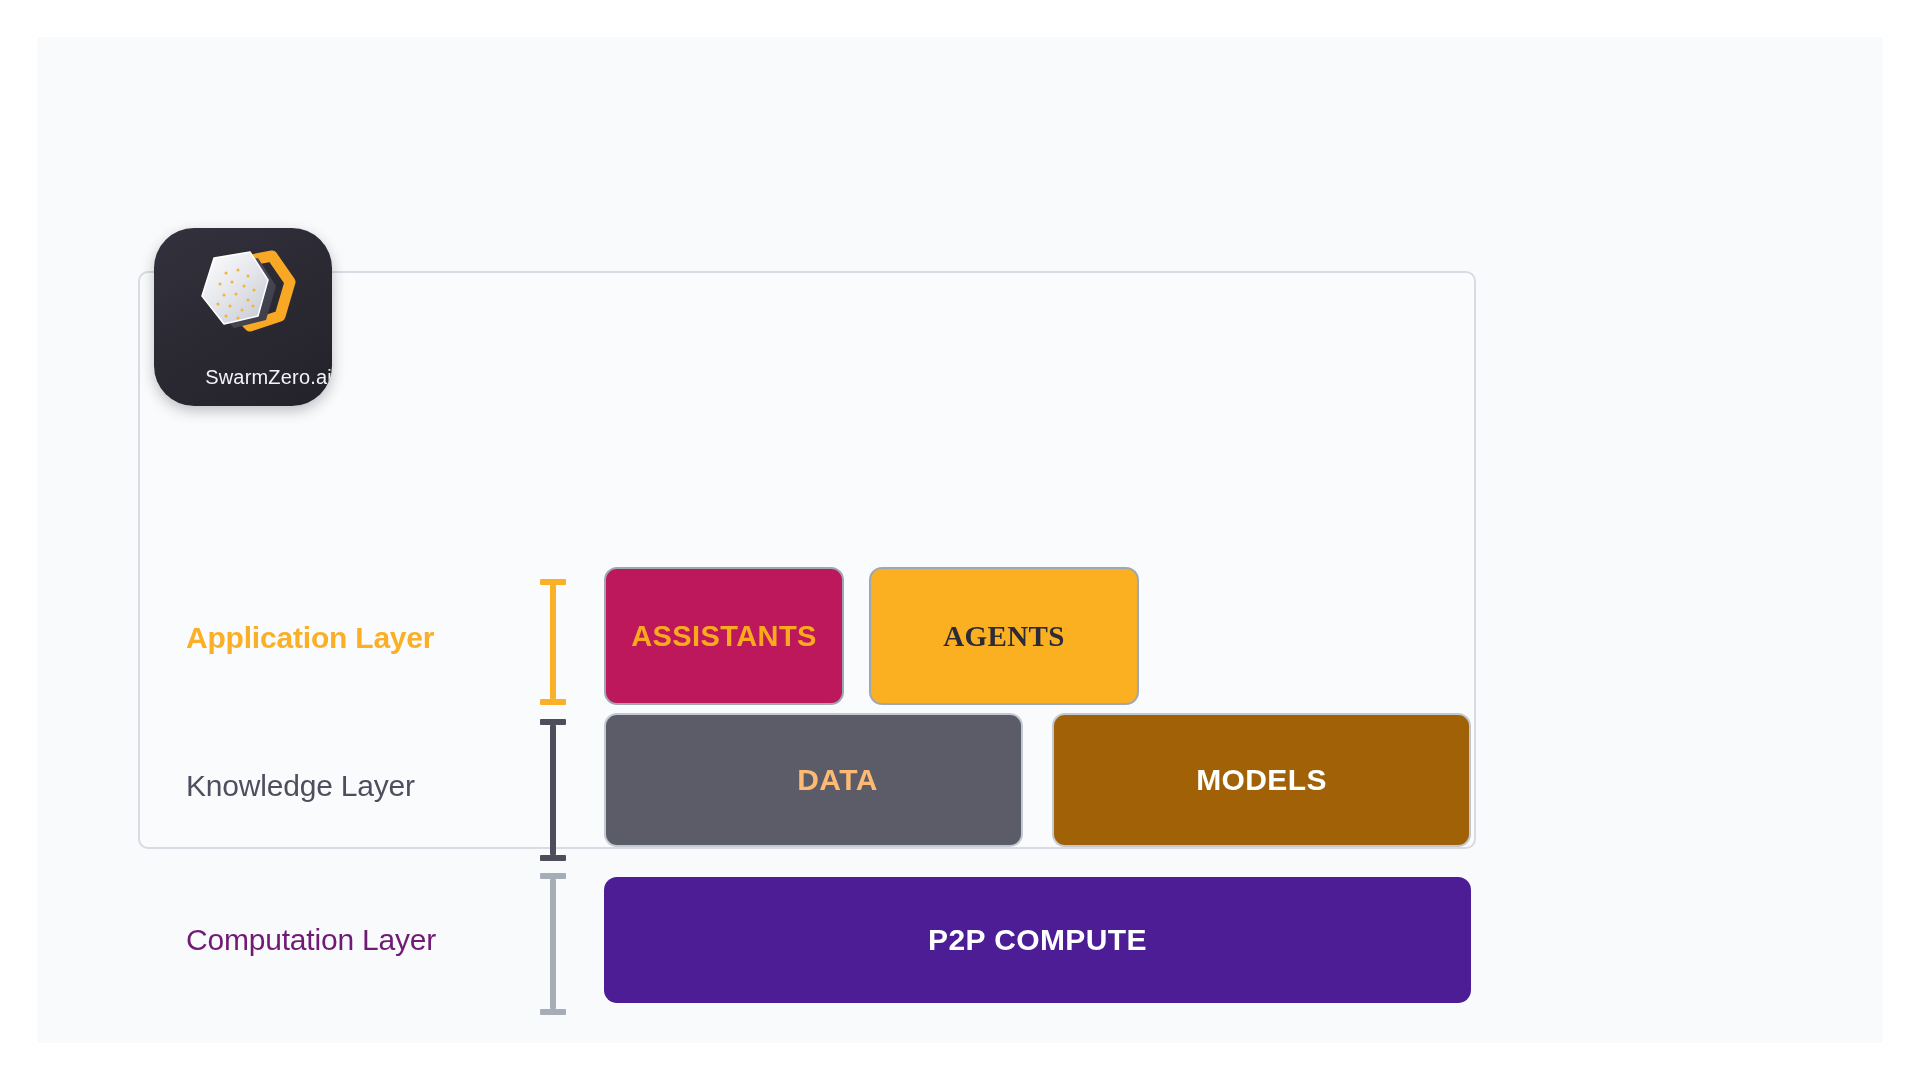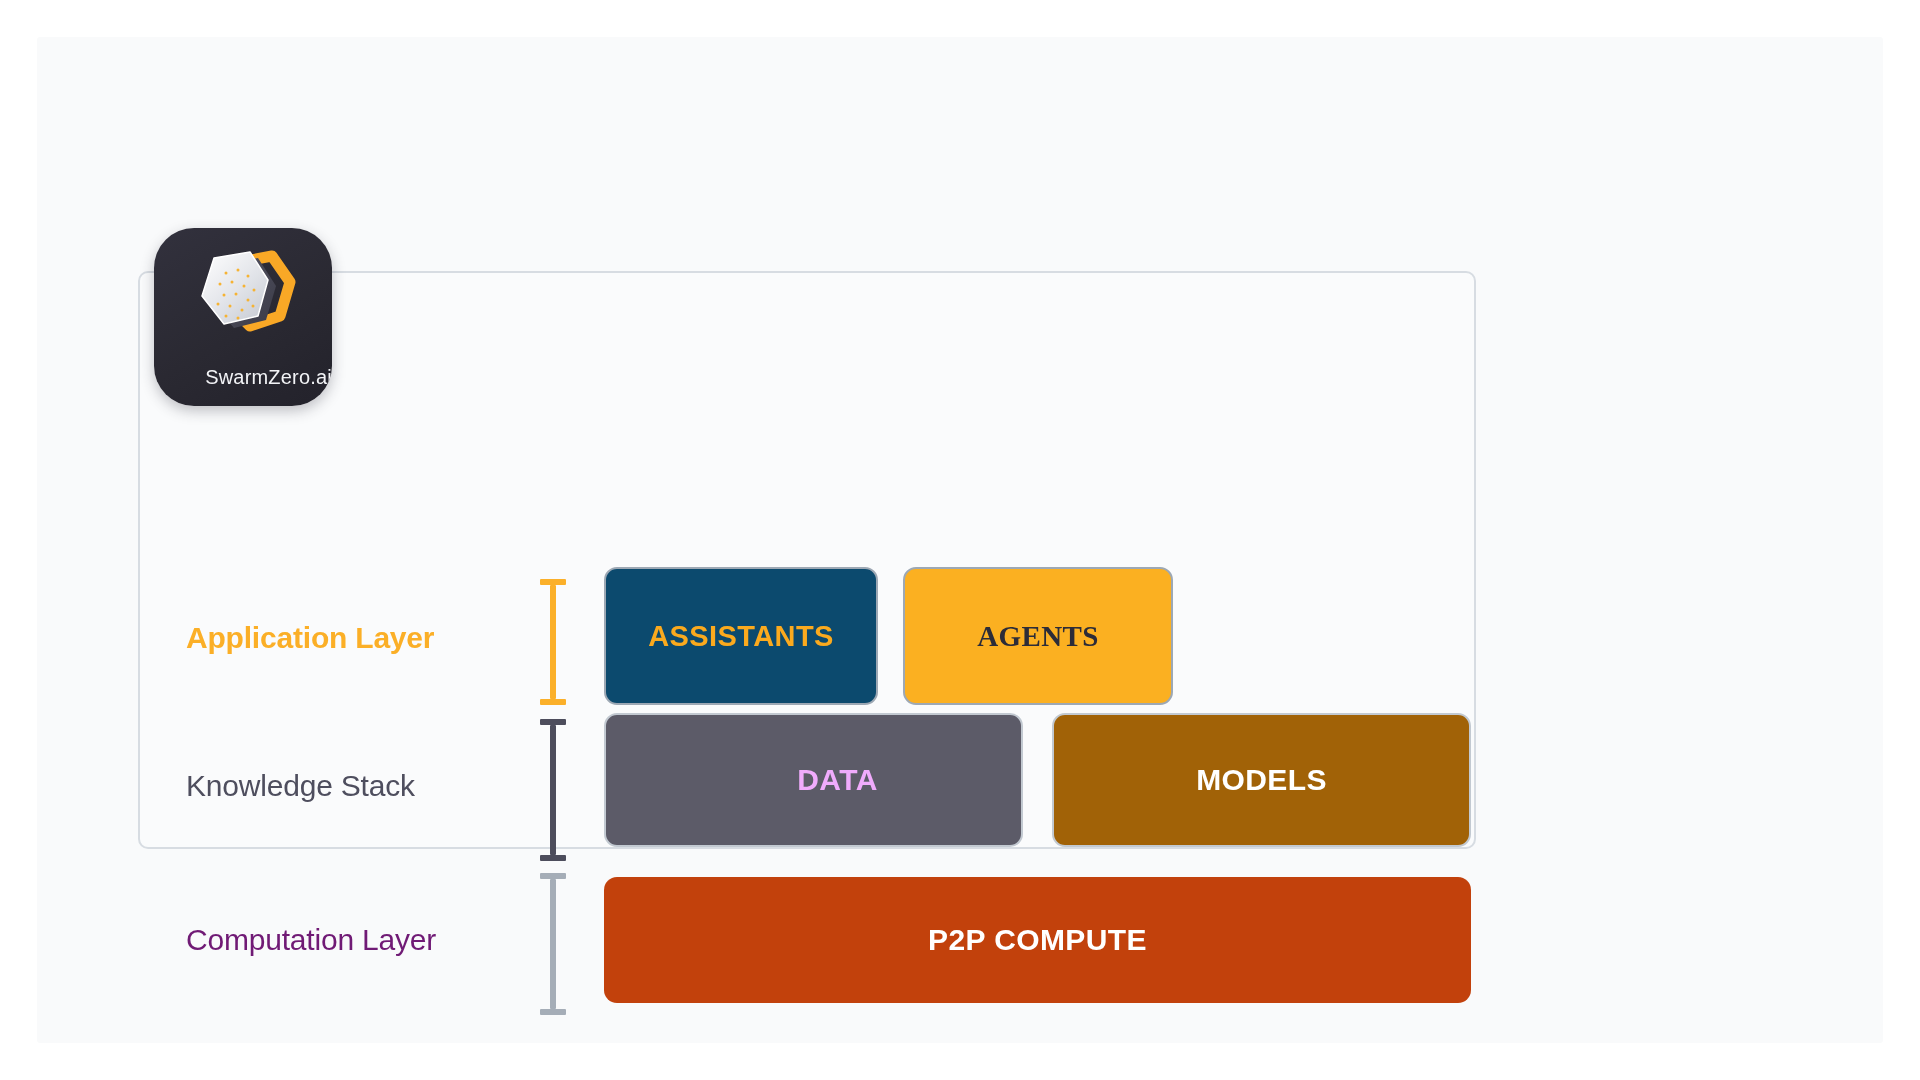--- a/index.html
+++ b/index.html
@@ -115,22 +115,22 @@
     letter-spacing:0.4px;
     white-space:nowrap;
   }
   
   #row-application { top:306px; height:126px; }
   #label-application { top:42px; color:#fbaf27; font-weight:bold; }
   #bracket-application { left:400px; top:0; height:126px; }
   #bracket-application .cap, #bracket-application .stem { background:#fbb02a; }
   #boxes-application { left:464px; top:-12px; height:138px; gap:25px; }
   .box-outline {
-    width:274px;
-    background:#0c4a6e;
+    width:240px;
+    background:#be185d;
     border:2.5px solid #9da8b4;
     color:#fbaa1e;
     font-size:29px;
   }
   .box-filled-orange {
     width:270px;
     background:#fbb021;
     border:2.5px solid #9da8b4;
     color:#2c2c38;
     font-size:29px;
@@ -139,40 +139,40 @@
   
   #row-knowledge { top:446px; height:142px; }
   #label-knowledge { top:50px; color:#4e4e5e; }
   #bracket-knowledge { left:400px; top:0; height:142px; }
   #bracket-knowledge .cap, #bracket-knowledge .stem { background:#4d4d5c; }
   #boxes-knowledge { left:464px; top:-6px; height:134px; gap:29px; }
   .box-data {
     width:419px;
     background:#5c5b68;
     border:2.5px solid #c2c9d1;
-    color:#f0abfc;
+    color:#fdba74;
     font-size:30px;
     padding-left:48px;
   }
   .box-models {
     width:419px;
     background:#a16207;
     border:2.5px solid #c2c9d1;
     color:#ffffff;
     font-size:30px;
   }
   
   #row-computation { top:600px; height:142px; }
   #label-computation { top:50px; color:#701a75; }
   #bracket-computation { left:400px; top:0; height:142px; }
   #bracket-computation .cap, #bracket-computation .stem { background:#a5adb7; }
   #boxes-computation { left:464px; top:4px; height:126px; }
   .box-compute {
     width:867px;
-    background:#c2410c;
+    background:#4c1d95;
     border:none;
     color:#ffffff;
     font-size:30px;
   }
 </style>
 </head>
 <body>
 
 <div id="page">
 
@@ -234,21 +234,21 @@
         </div>
 
         <div class="boxes" id="boxes-application">
           <div class="box box-outline">ASSISTANTS</div>
           <div class="box box-filled-orange">AGENTS</div>
         </div>
       </div>
 
       <div class="row" id="row-knowledge">
 
-        <div class="row-label" id="label-knowledge">Knowledge Stack</div>
+        <div class="row-label" id="label-knowledge">Knowledge Layer</div>
 
         <div class="bracket" id="bracket-knowledge">
           <div class="cap"></div>
           <div class="stem"></div>
           <div class="cap"></div>
         </div>
 
         <div class="boxes" id="boxes-knowledge">
           <div class="box box-data">DATA</div>
           <div class="box box-models">MODELS</div>

